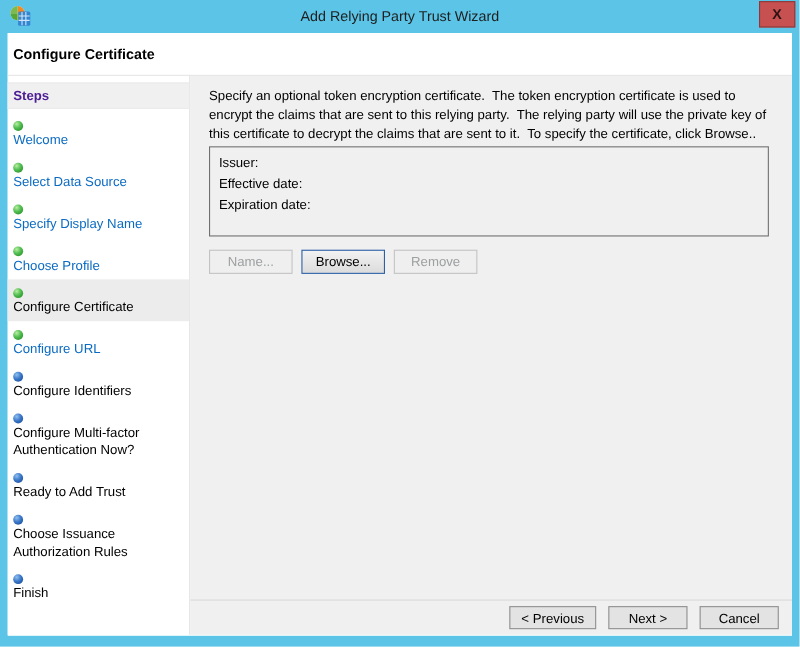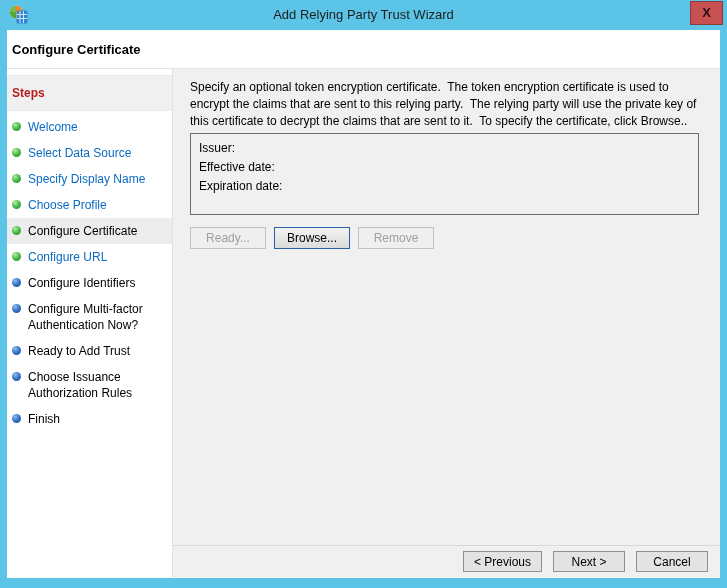--- a/index.html
+++ b/index.html
@@ -37,29 +37,29 @@
   .page-title { font-size:13px; font-weight:bold; color:#000; }
 
   .body-row { display:flex; height:508px; }
 
   
   .sidebar {
     width:166px; background:#fff; border-right:1px solid #e2e2e2;
     flex:none;
   }
   .steps-header {
-    margin-top:6px; height:36px; background:#f0f0f0;
+    margin-top:6px; height:24px; background:#f0f0f0;
     border-top:1px solid #e9e9e9; border-bottom:1px solid #eaeaea;
     display:flex; align-items:center; padding-left:5px;
-    font-size:12px; font-weight:bold; color:#b91c1c;
+    font-size:12px; font-weight:bold; color:#4c1d95;
   }
   .steps-list { padding-top:3px; }
   .step {
     display:flex; align-items:flex-start;
-    padding:5px 4px 5px 5px; font-size:12px; line-height:16px;
+    padding:5px 4px 5px 5px; font-size:12px; line-height:16px;flex-direction:column;
   }
   .bullet {
     width:9px; height:9px; border-radius:50%;
     margin:3px 7px 0 0; flex:none;
   }
   .bullet-green {
     background:radial-gradient(circle at 35% 30%, #b9ef9f 0%, #58c158 40%, #2f9e2f 75%, #1f7a1f 100%);
   }
   .bullet-blue {
     background:radial-gradient(circle at 35% 30%, #8fc0f0 0%, #3c78c8 45%, #1c55a8 80%, #123e78 100%);
@@ -206,21 +206,21 @@
             <span>Effective date:</span>
             <span class="cert-value"></span>
           </div>
           <div class="cert-row">
             <span>Expiration date:</span>
             <span class="cert-value"></span>
           </div>
         </div>
 
         <div class="action-buttons">
-          <button class="btn btn-disabled" disabled="">Ready...</button>
+          <button class="btn btn-disabled" disabled="">Name...</button>
           <button class="btn btn-default">Browse...</button>
           <button class="btn btn-disabled" disabled="">Remove</button>
         </div>
 
         <div class="footer">
           <button class="btn-nav">&lt; Previous</button>
           <button class="btn-nav">Next &gt;</button>
           <button class="btn-nav">Cancel</button>
         </div>
 

